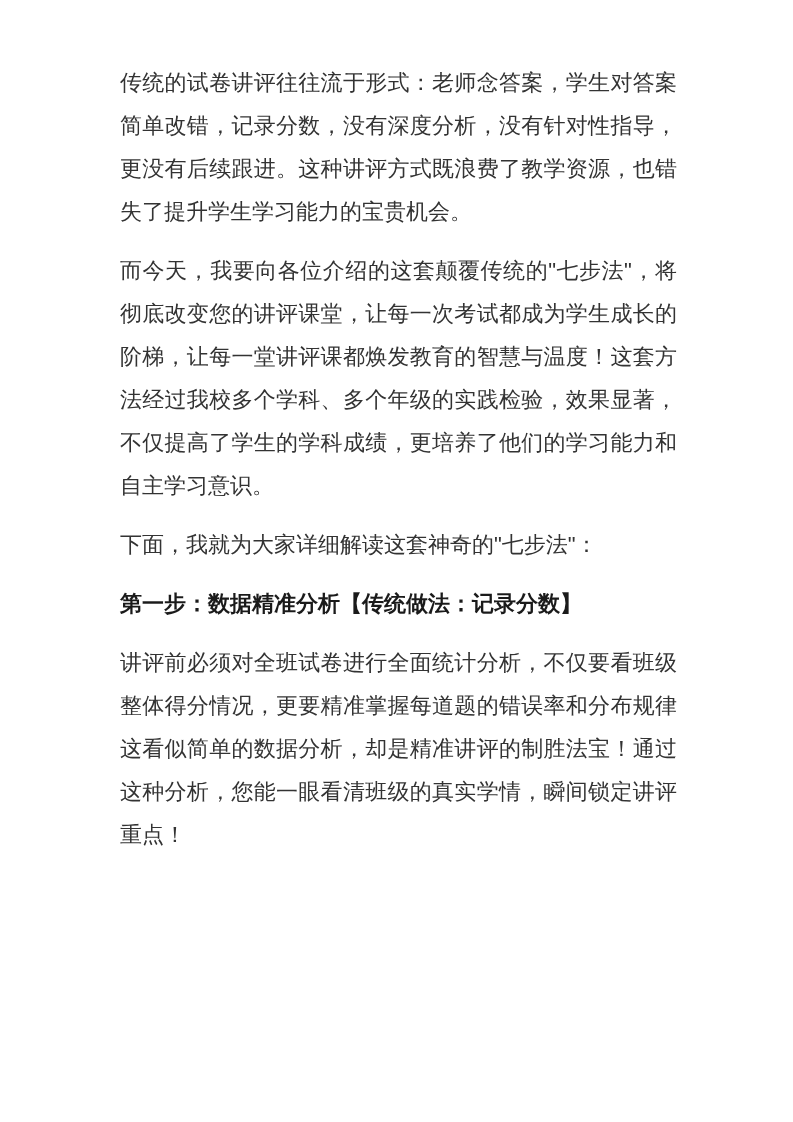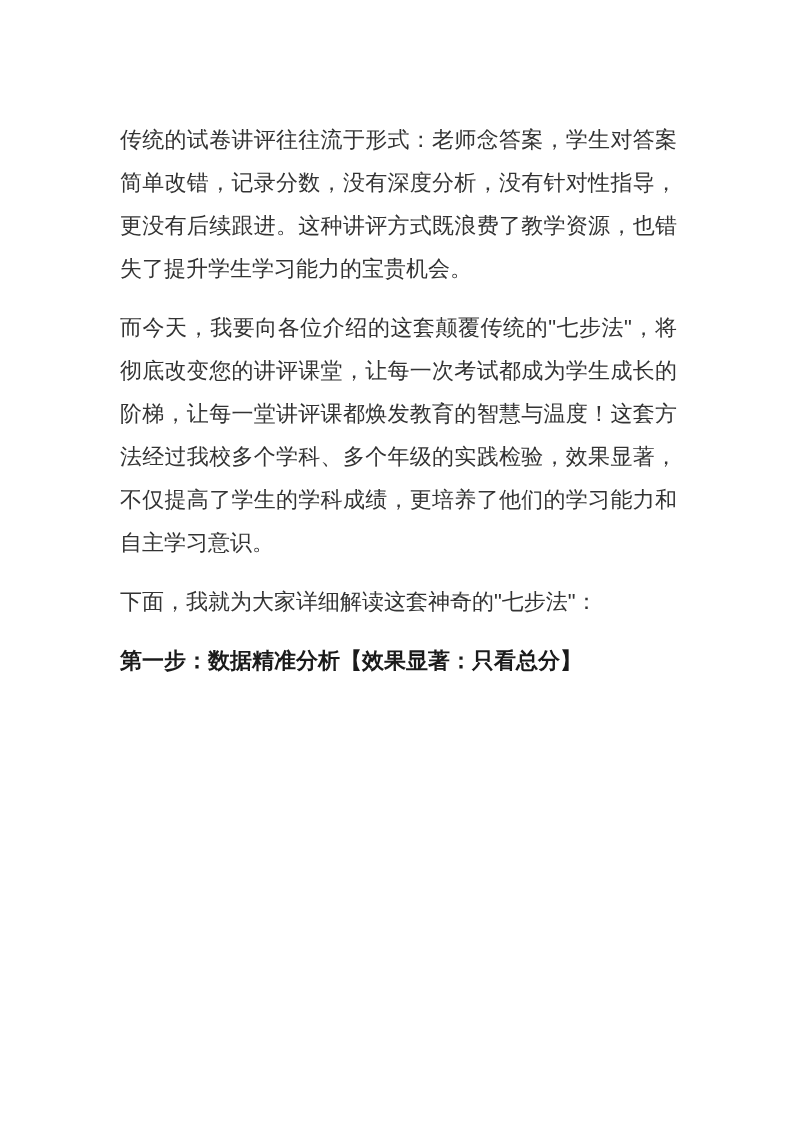--- a/index.html
+++ b/index.html
@@ -10,21 +10,21 @@
     width: 793px;
     height: 1122px;
     background: #ffffff;
     font-family: "Liberation Sans", "DejaVu Sans", sans-serif;
     overflow: hidden;
   }
   .page {
     box-sizing: border-box;
     width: 793px;
     height: 1122px;
-    padding: 118px 116px 0 120px;
+    padding: 61px 116px 0 120px;
     background: #ffffff;
     border-radius: 21px;
   }
   .para {
     margin: 0 0 16px 0;
     font-size: 22px;
     line-height: 43px;
     color: #333333;
     text-align: justify;
     text-justify: inter-ideograph;
@@ -43,16 +43,17 @@
 </head>
 <body>
 
 <div class="page">
   <p class="para">传统的试卷讲评往往流于形式：老师念答案，学生对答案简单改错，记录分数，没有深度分析，没有针对性指导，更没有后续跟进。这种讲评方式既浪费了教学资源，也错失了提升学生学习能力的宝贵机会。</p>
 
   <p class="para">而今天，我要向各位介绍的这套颠覆传统的"七步法"，将彻底改变您的讲评课堂，让每一次考试都成为学生成长的阶梯，让每一堂讲评课都焕发教育的智慧与温度！这套方法经过我校多个学科、多个年级的实践检验，效果显著，不仅提高了学生的学科成绩，更培养了他们的学习能力和自主学习意识。</p>
 
   <p class="para">下面，我就为大家详细解读这套神奇的"七步法"：</p>
 
-  <h2 class="heading">第一步：数据精准分析【效果显著：只看总分】</h2>
+  <h2 class="heading">第一步：数据精准分析【传统做法：记录分数】</h2>
 
+  <p class="para">讲评前必须对全班试卷进行全面统计分析，不仅要看班级整体得分情况，更要精准掌握每道题的错误率和分布规律这看似简单的数据分析，却是精准讲评的制胜法宝！通过这种分析，您能一眼看清班级的真实学情，瞬间锁定讲评重点！</p>
 
 </div>
 
 </body></html>

